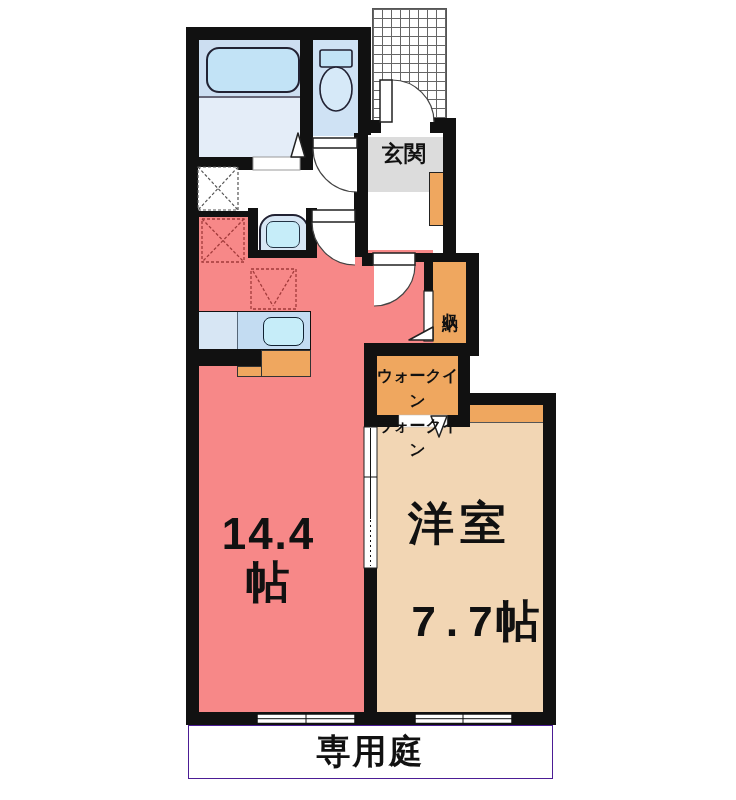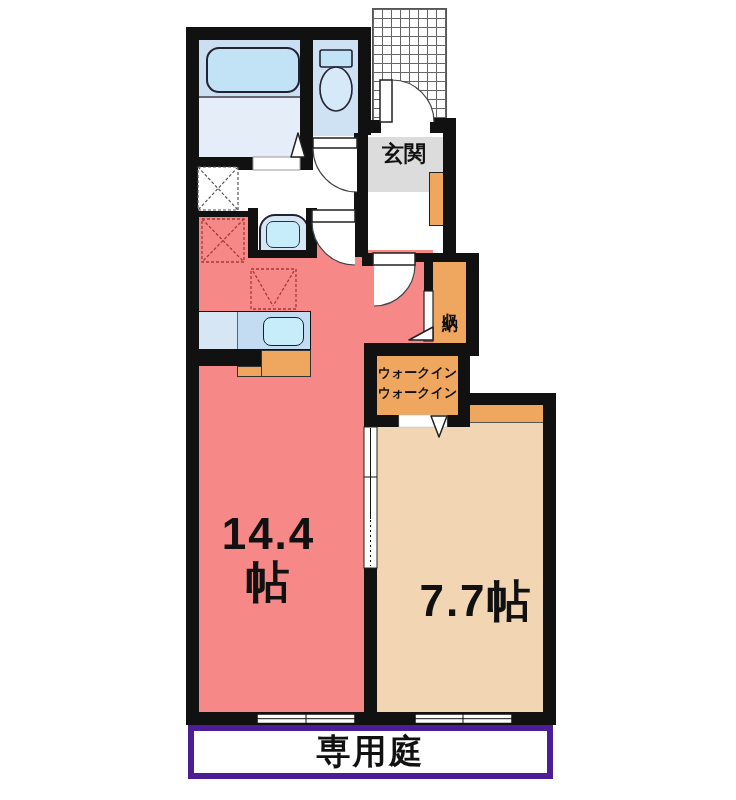--- a/index.html
+++ b/index.html
@@ -13,21 +13,21 @@
         font-family:"Liberation Sans","DejaVu Sans",sans-serif;}
   .abs{position:absolute;}
   .wall{position:absolute;background:var(--wall);}
   .room-label{position:absolute;text-align:center;color:#111;font-weight:bold;line-height:1.1;}
   .big{font-size:46px;letter-spacing:6px;}
   .num{font-size:44px;letter-spacing:2px;}
   .porch{background:
      repeating-linear-gradient(to right,#666 0 1px,transparent 1px 9px),
      repeating-linear-gradient(to bottom,#666 0 1px,transparent 1px 9px),#fff;
      border:1px solid #555;}
-  .garden{background:#fff;border:6px solid #4c1d95;display:flex;align-items:center;justify-content:center;}
+  .garden{background:#fff;border:1px solid #4c1d95;display:flex;align-items:center;justify-content:center;}
   svg .leaf{fill:#fff;stroke:#222;stroke-width:1.5;}
   svg .fan{fill:#fff;stroke:none;}
   svg .arc{fill:none;stroke:#444;stroke-width:1.2;}
   svg .tri{fill:#fff;stroke:#222;stroke-width:1.5;stroke-linejoin:round;}
   svg .dashg{fill:#fff;stroke:var(--dashed_gray);stroke-width:1.2;stroke-dasharray:3 2;}
   svg .dashgl{fill:none;stroke:var(--dashed_gray);stroke-width:1.2;stroke-dasharray:3 2;}
   svg .dashr{fill:none;stroke:var(--dashed_red);stroke-width:1.3;stroke-dasharray:3 2;}
   svg .win{fill:#fff;stroke:#111;stroke-width:1.5;}
   svg .thin{stroke:#111;stroke-width:1;}
   svg .fix{stroke:#223;stroke-width:1.6;}
@@ -159,29 +159,30 @@
     </g>
     <g>
       <rect class="win" x="415" y="714" width="97" height="9.5"></rect>
       <line class="thin" x1="415" y1="718.7" x2="512" y2="718.7"></line>
       <line class="thin" x1="463" y1="714" x2="463" y2="723.5"></line>
     </g>
   </svg>
 
   <div class="room-label num" style="left:199px;top:510px;width:139px;">14.4帖</div>
 
-  <div class="room-label num" style="left:377px;top:577px;width:198px;">7.7帖</div>
+  <div class="room-label big" style="left:377px;top:498px;width:166px;">洋室</div>
+  <div class="room-label num" style="left:377px;top:600px;width:198px;font-family:Liberation Mono, monospace;">7.7帖</div>
 
   <div class="room-label" style="left:366px;top:142px;width:76px;font-size:22px;">玄関</div>
 
   <div class="abs" style="left:433px;top:264px;width:33px;height:78px;display:flex;align-items:center;justify-content:center;">
     <span style="writing-mode:vertical-rl;font-weight:bold;font-size:16px;letter-spacing:3px;color:#111;">収納</span>
   </div>
 
-  <div class="room-label" style="left:374px;top:364px;width:87px;font-size:13px;line-height:1.55;font-family:Liberation Mono, monospace;">
+  <div class="room-label" style="left:374px;top:364px;width:87px;font-size:16px;line-height:1.55;">
     <span>ウォークイン</span><br>
     <span>ウォークイン</span>
   </div>
 
   <div class="abs garden" style="left:188px;top:725px;width:365px;height:54px;box-sizing:border-box;">
     <span style="font-size:34px;font-weight:bold;color:#111;letter-spacing:2px;">専用庭</span>
   </div>
 
 </div>
 

